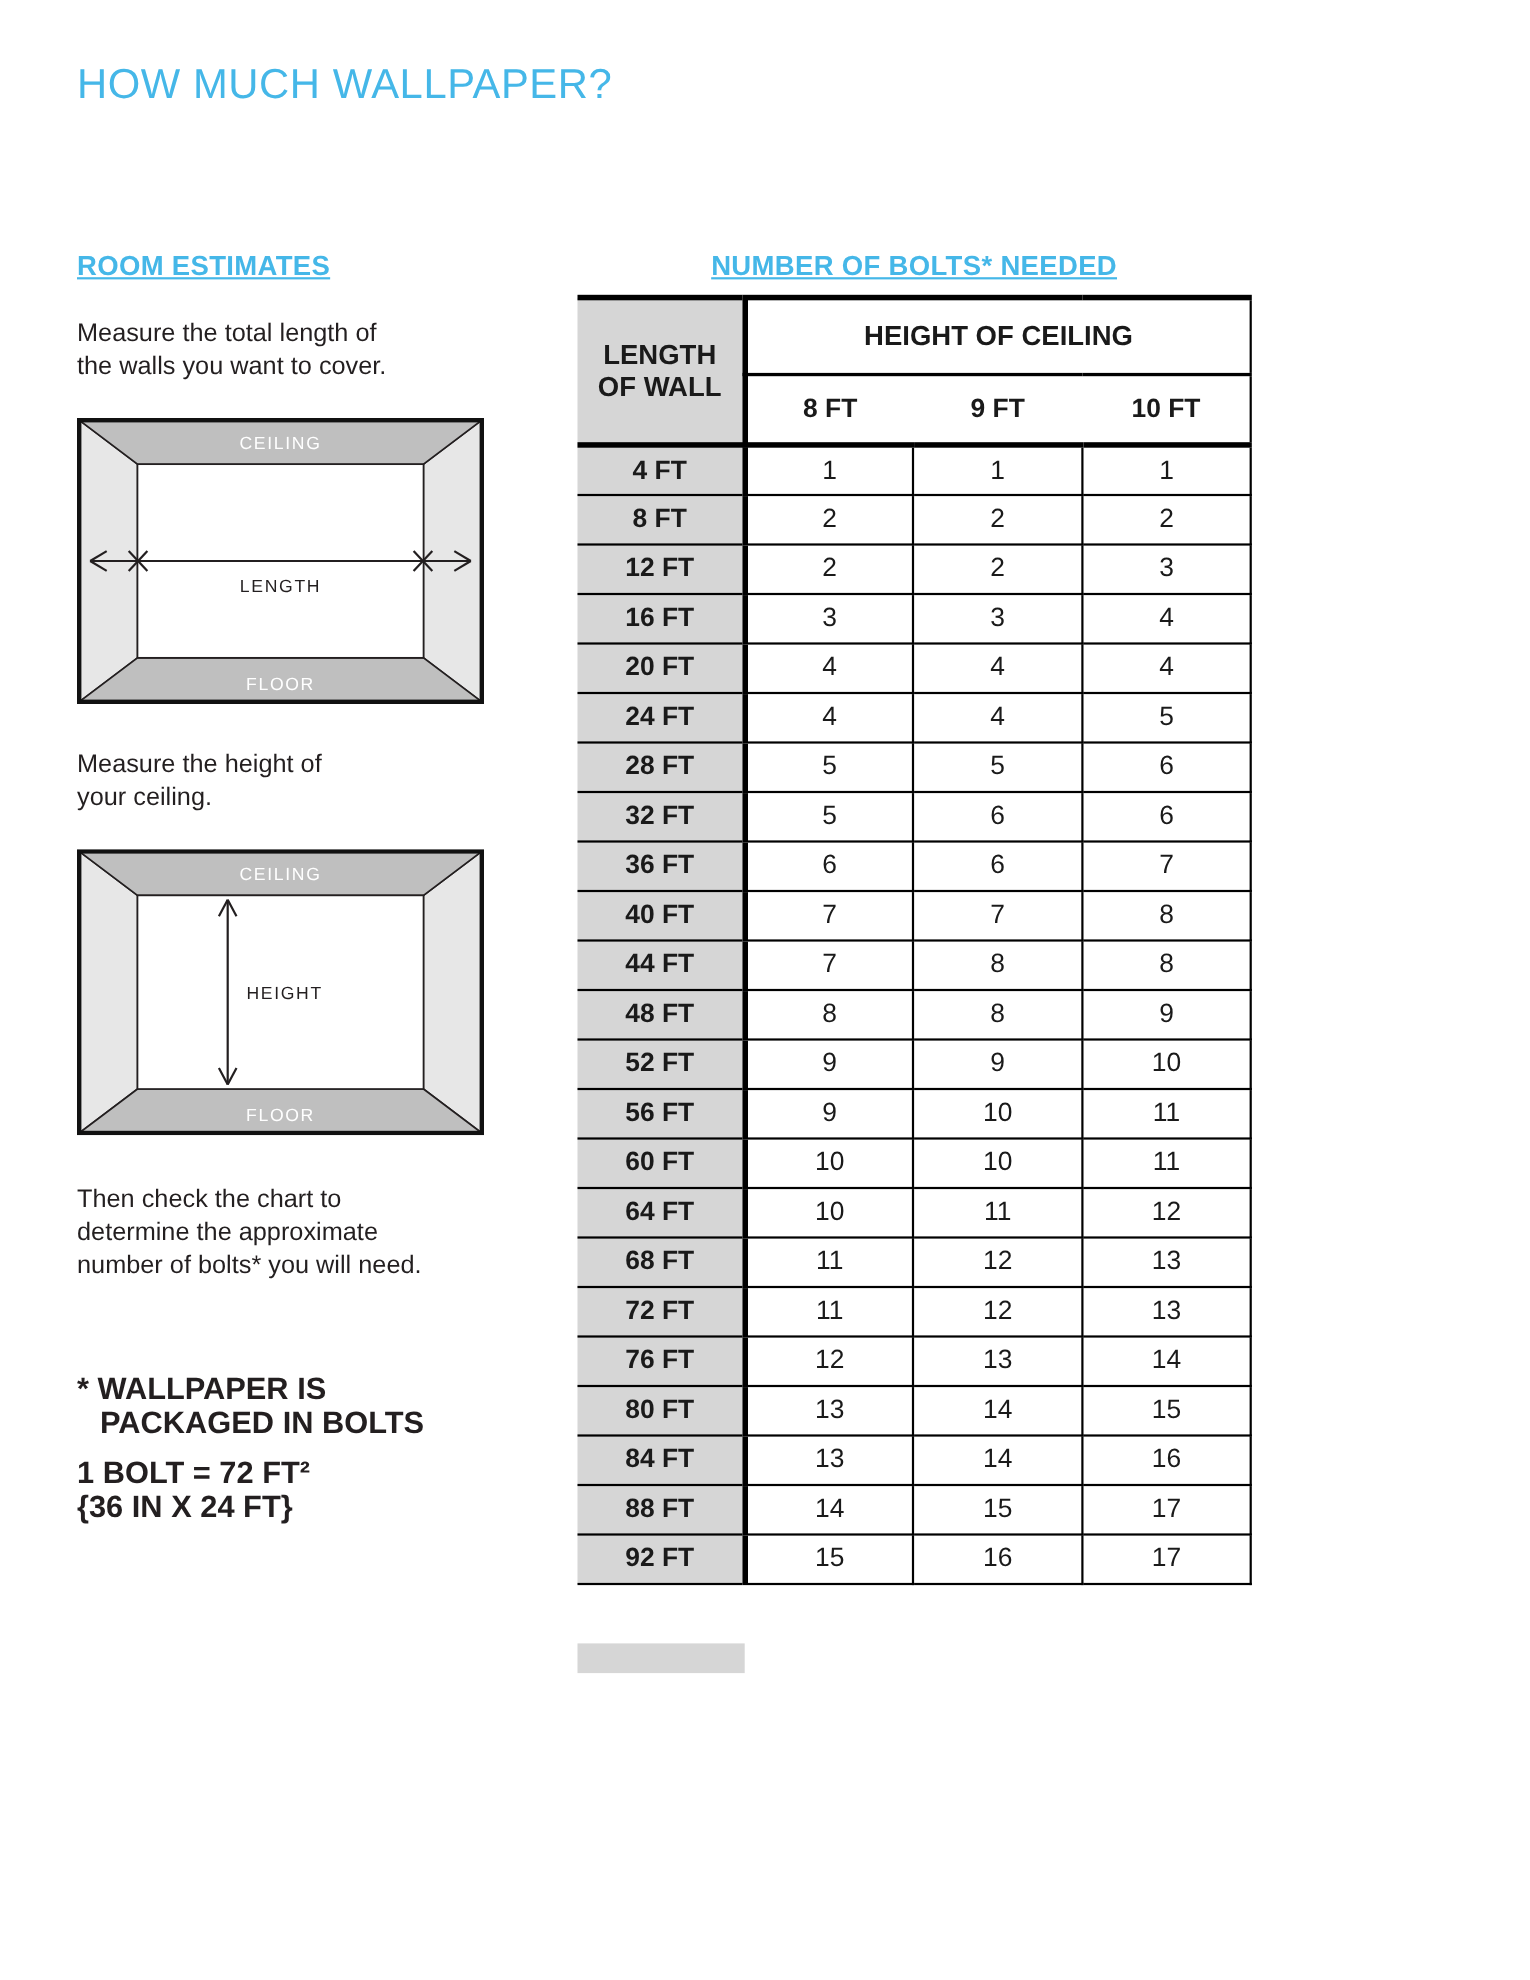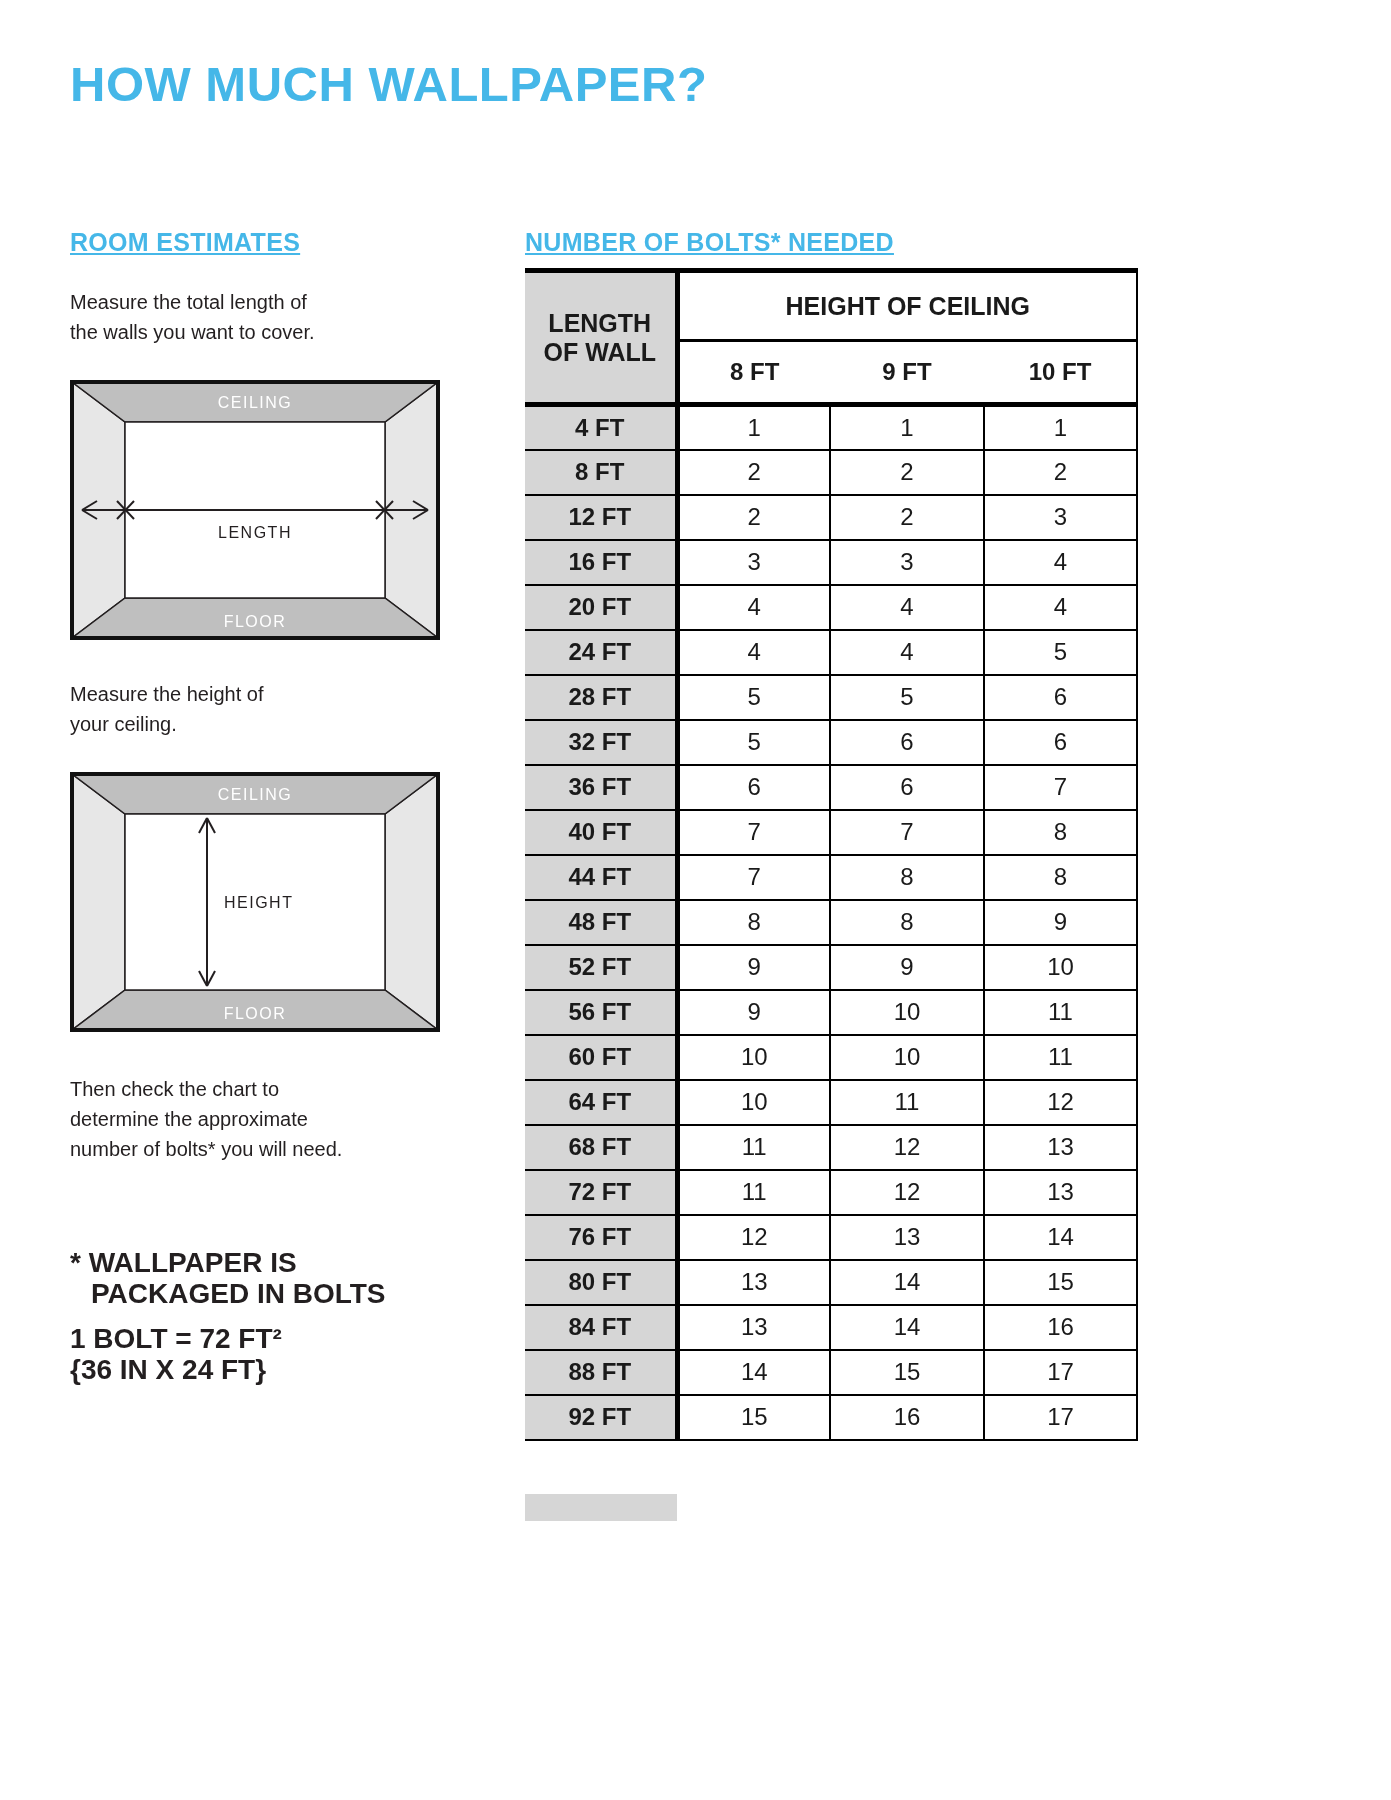--- a/index.html
+++ b/index.html
@@ -3,34 +3,34 @@
 <meta charset="utf-8">
 <style>
   * { margin:0; padding:0; box-sizing:border-box; }
   html, body { background:#ffffff; }
   body { font-family:"Liberation Sans", sans-serif; color:#231f20; }
   .page { position:relative; width:1391px; height:1800px; background:#ffffff; overflow:hidden; }
   .abs { position:absolute; }
 
   .title {
     left:70px; top:56px;
-    font-size:49px; font-weight:bold;
+    font-size:38px; font-weight:normal;
     color:var(--accent, #45b7e8);
     letter-spacing:0.5px;
   }
   .sec-head {
     font-size:25px; font-weight:bold;
     color:var(--accent, #45b7e8);
     letter-spacing:0.3px;
     text-decoration:underline;
   }
   #room-estimates-heading { left:70px; top:228px; }
-  #table-heading { left:525px; top:228px; width:612px; text-align:left; }
-
-  .para { font-size:20px; line-height:30px; white-space:pre-line; color:#231f20; }
+  #table-heading { left:525px; top:228px; width:612px; text-align:center; }
+
+  .para { font-size:23px; line-height:30px; white-space:pre-line; color:#231f20; }
   #instr-length { left:70px; top:287px; }
   #instr-height { left:70px; top:679px; }
   #instr-chart  { left:70px; top:1074px; }
 
   .bold-note { font-size:28px; font-weight:bold; line-height:31px; color:#231f20; }
   #footnote { left:70px; top:1247px; }
   #footnote .line2 { padding-left:21px;text-align:right; }
   #bolt-info { left:70px; top:1323px; }
 
   svg.room { position:absolute; left:70px; width:370px; height:260px; }

